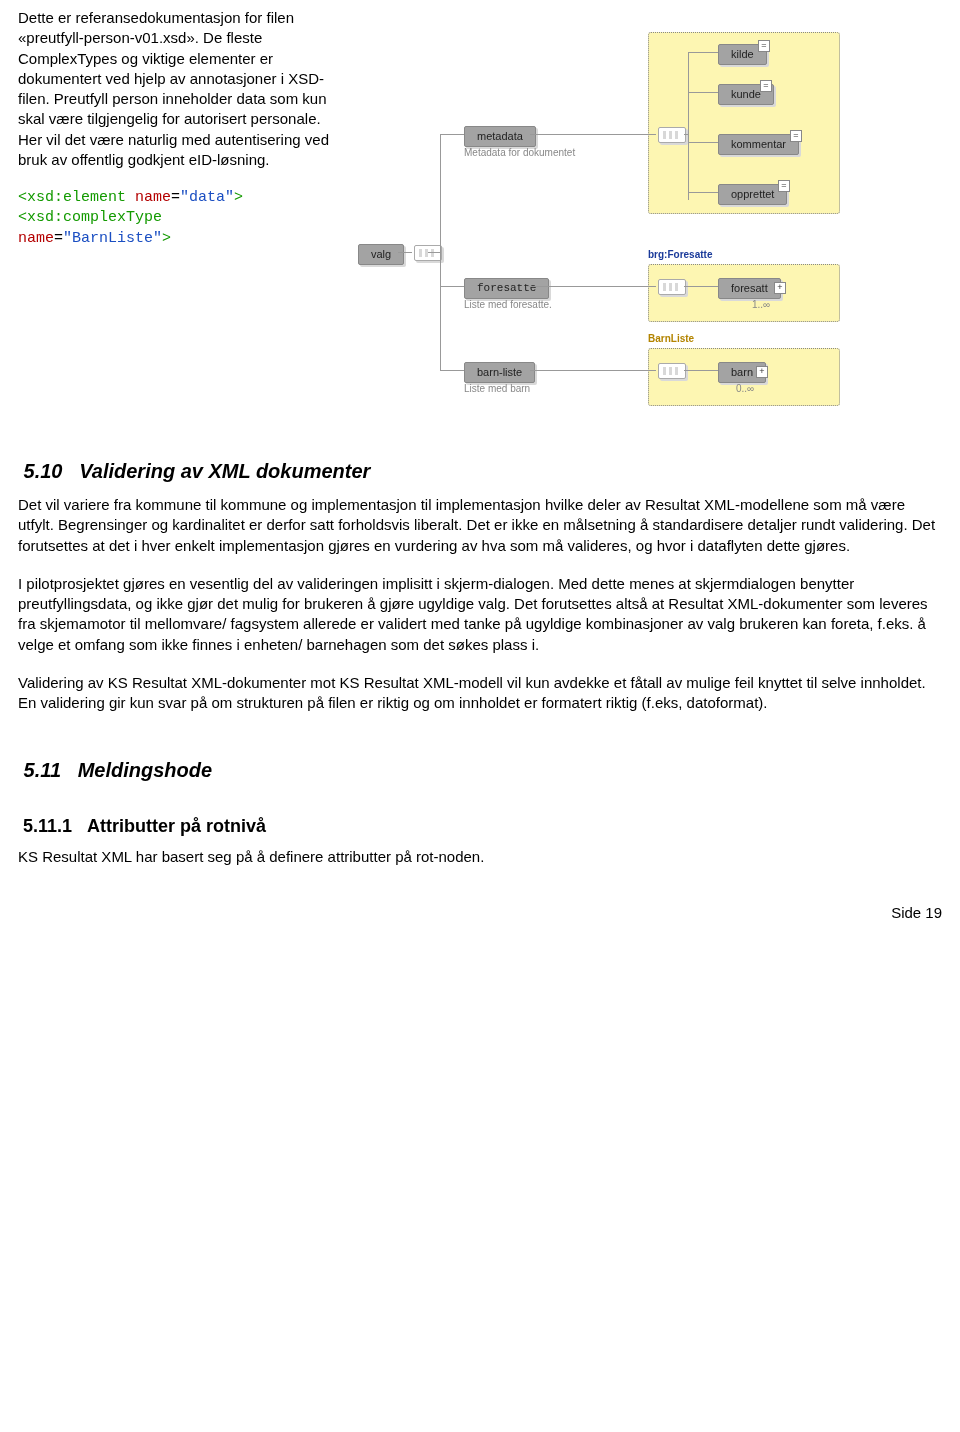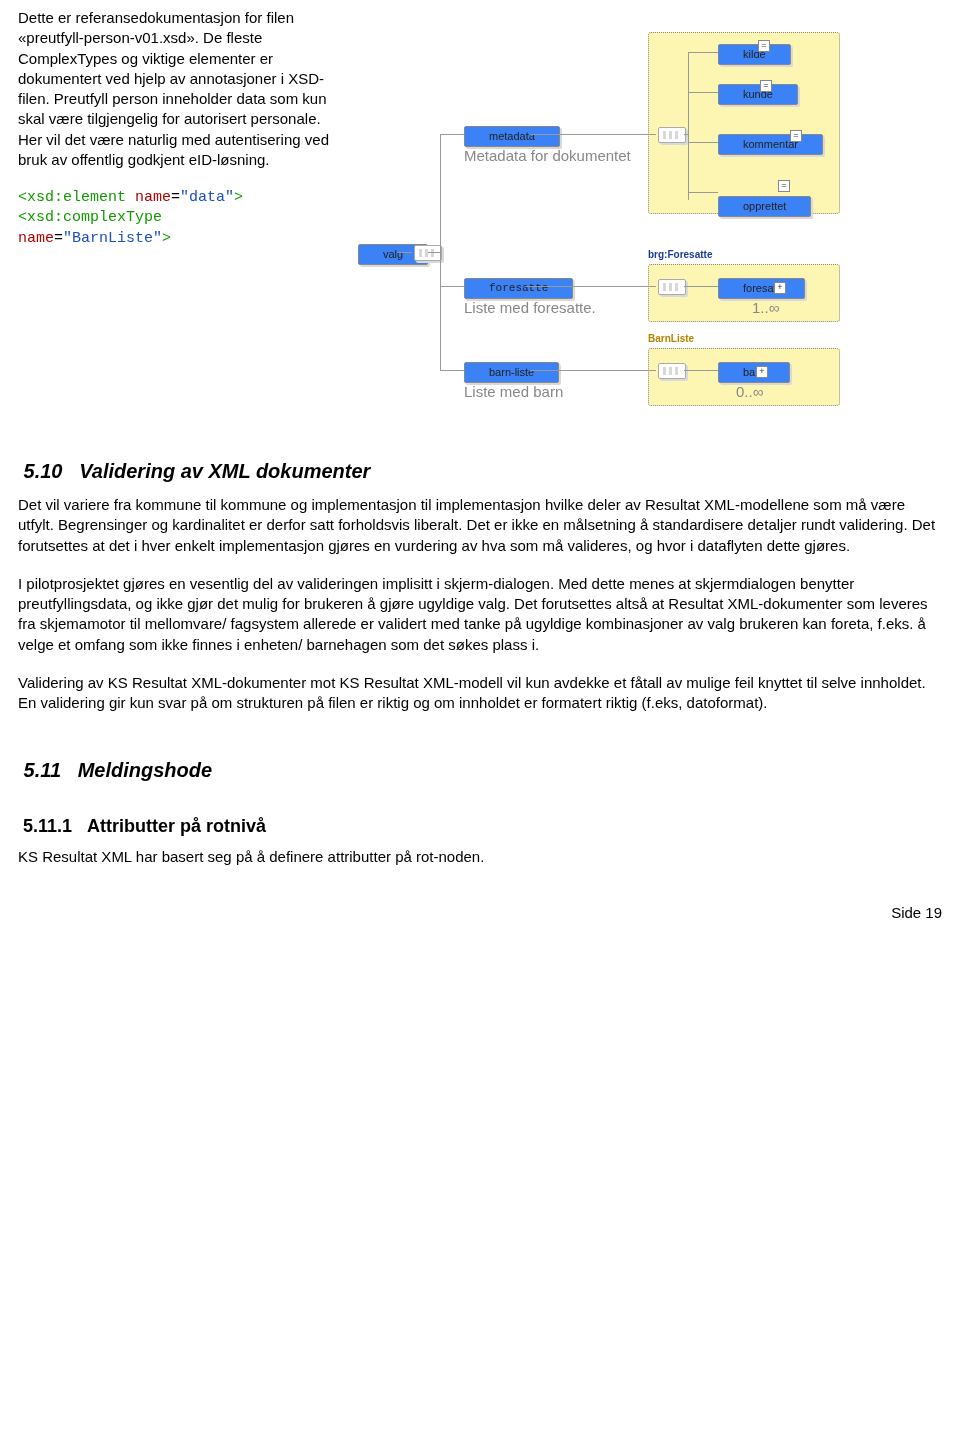--- a/index.html
+++ b/index.html
@@ -23,43 +23,43 @@
   .diagram {
     flex: 1;
     position: relative;
     font-family: Arial, sans-serif;
     font-size: 12px;
     color: #333;
     margin-top: 6px;
   }
   .node-box {
     position: absolute;
-    background: #3b82f6;
+    background: #a3a3a3;
     border: 1px solid #888;
     box-shadow: 2px 2px 0 #d9d9d9;
-    padding: 2px 24px;
+    padding: 2px 12px;
     font-size: 11px;
     color: #222;
     border-radius: 2px;
   }
   .group-box {
     position: absolute;
     border: 1px dotted #888;
     background: #fdf6b2;
     border-radius: 3px;
   }
   .group-title {
     position: absolute;
     font-size: 10px;
     color: #1a3a9a;
     font-weight: bold;
   }
   .small-caption {
     position: absolute;
-    font-size: 15px;
+    font-size: 10px;
     color: #888;
   }
   .conn {
     position: absolute;
     background: #999;
   }
   .seq-box {
     position: absolute;
     border: 1px solid #aaa;
     background: #fff;
@@ -171,21 +171,21 @@
 
     <div class="conn" style="left:330px; top:78px; width:30px; height:1px;"></div>
     <div class="node-box" style="left:360px; top:70px;">kunde</div>
     <div class="plus-box" style="left:402px; top:66px;">=</div>
 
     <div class="conn" style="left:330px; top:128px; width:30px; height:1px;"></div>
     <div class="node-box" style="left:360px; top:120px;">kommentar</div>
     <div class="plus-box" style="left:432px; top:116px;">=</div>
 
     <div class="conn" style="left:330px; top:178px; width:30px; height:1px;"></div>
-    <div class="node-box" style="left:360px; top:170px;margin-top:12px;">opprettet</div>
+    <div class="node-box" style="left:360px; top:170px;">opprettet</div>
     <div class="plus-box" style="left:420px; top:166px;">=</div>
 
     <div class="conn" style="left:82px; top:272px; width:24px; height:1px;"></div>
     <div class="node-box" style="left:106px; top:264px;font-family:Liberation Mono, monospace;">foresatte</div>
     <div class="small-caption" style="left:106px; top:284px;">Liste med foresatte.</div>
     <div class="conn" style="left:168px; top:272px; width:64px; height:1px;"></div>
 
     <div class="group-title" style="left:290px; top:234px;">brg:Foresatte</div>
     <div class="group-box" style="left:290px; top:250px; width:190px; height:56px;"></div>
     <div class="seq-box" style="left:300px; top:265px;">

